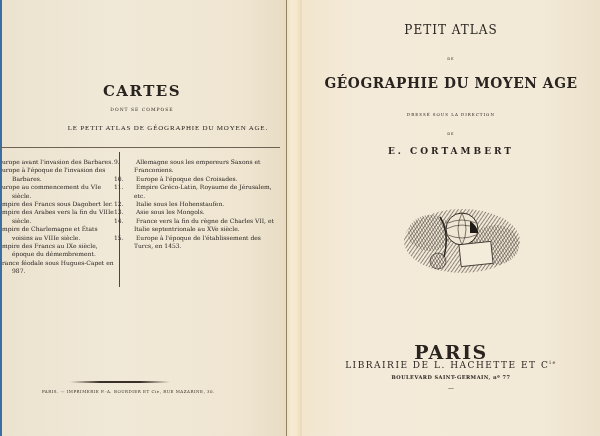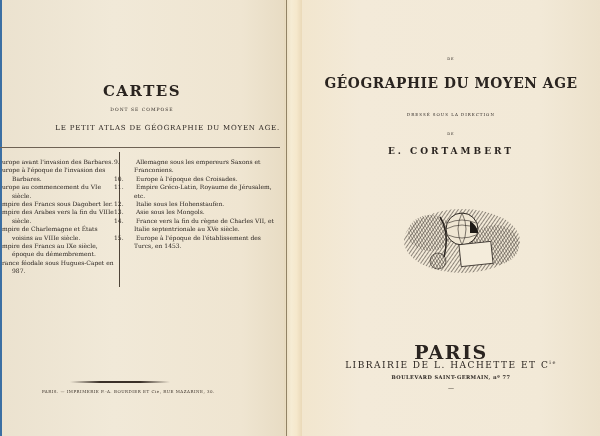--- a/index.html
+++ b/index.html
@@ -34,22 +34,22 @@
     
     .cartes-title {
       position: absolute; left: 0; width: 284px; top: 82px; text-align: center;
       font-family: "DejaVu Serif", serif; font-weight: bold; font-size: 15px; letter-spacing: 1.5px;
     }
     .cartes-sub {
       position: absolute; left: 0; width: 284px; top: 107px; text-align: center;
       font-size: 4.5px; letter-spacing: 1px;
     }
     .cartes-atlas {
-      position: absolute; left: 12px; width: 268px; top: 124px; text-align: right;
-      font-size: 7px; letter-spacing: 0.8px;
+      position: absolute; left: 0; width: 268px; top: 124px; text-align: right;
+      font-size: 7px; letter-spacing: 0.8px; font-family: Liberation Serif, serif;
     }
     .toc-rule {
       position: absolute; left: 0; top: 147px; width: 280px; height: 1px; background: #6e6254;
     }
     .toc-col-left {
       position: absolute; left: 2px; top: 158px; width: 118px;
       font-size: 6px; line-height: 8.4px;
     }
     .toc-col-right {
       position: absolute; left: 124px; top: 158px; width: 150px;
@@ -122,20 +122,21 @@
     <span class="toc-entry"><span class="num">11.</span> <span>Empire Gréco-Latin, Royaume de Jérusalem, etc.</span></span>
     <span class="toc-entry"><span class="num">12.</span> <span>Italie sous les Hohenstaufen.</span></span>
     <span class="toc-entry"><span class="num">13.</span> <span>Asie sous les Mongols.</span></span>
     <span class="toc-entry"><span class="num">14.</span> <span>France vers la fin du règne de Charles VII, et Italie septentrionale au XVe siècle.</span></span>
     <span class="toc-entry"><span class="num">15.</span> <span>Europe à l'époque de l'établissement des Turcs, en 1453.</span></span>
   </div>
 
   <div class="imprint-rule"></div>
   <div class="imprint">PARIS. — IMPRIMERIE P.-A. BOURDIER ET Cie, RUE MAZARINE, 30.</div>
 
+  <div class="r-center petit">PETIT ATLAS</div>
   <div class="r-center de1">DE</div>
   <div class="r-center geo">GÉOGRAPHIE DU MOYEN AGE</div>
   <div class="r-center dresse">DRESSÉ SOUS LA DIRECTION</div>
   <div class="r-center de2">DE</div>
   <div class="r-center author">E. CORTAMBERT</div>
 
   <svg class="vignette" viewBox="0 0 124 74" xmlns="http://www.w3.org/2000/svg">
     <defs>
       <pattern id="hatch" width="3" height="3" patternUnits="userSpaceOnUse" patternTransform="rotate(35)">
         <line x1="0" y1="0" x2="0" y2="3" stroke="#2b2520" stroke-width="1.2"></line>

